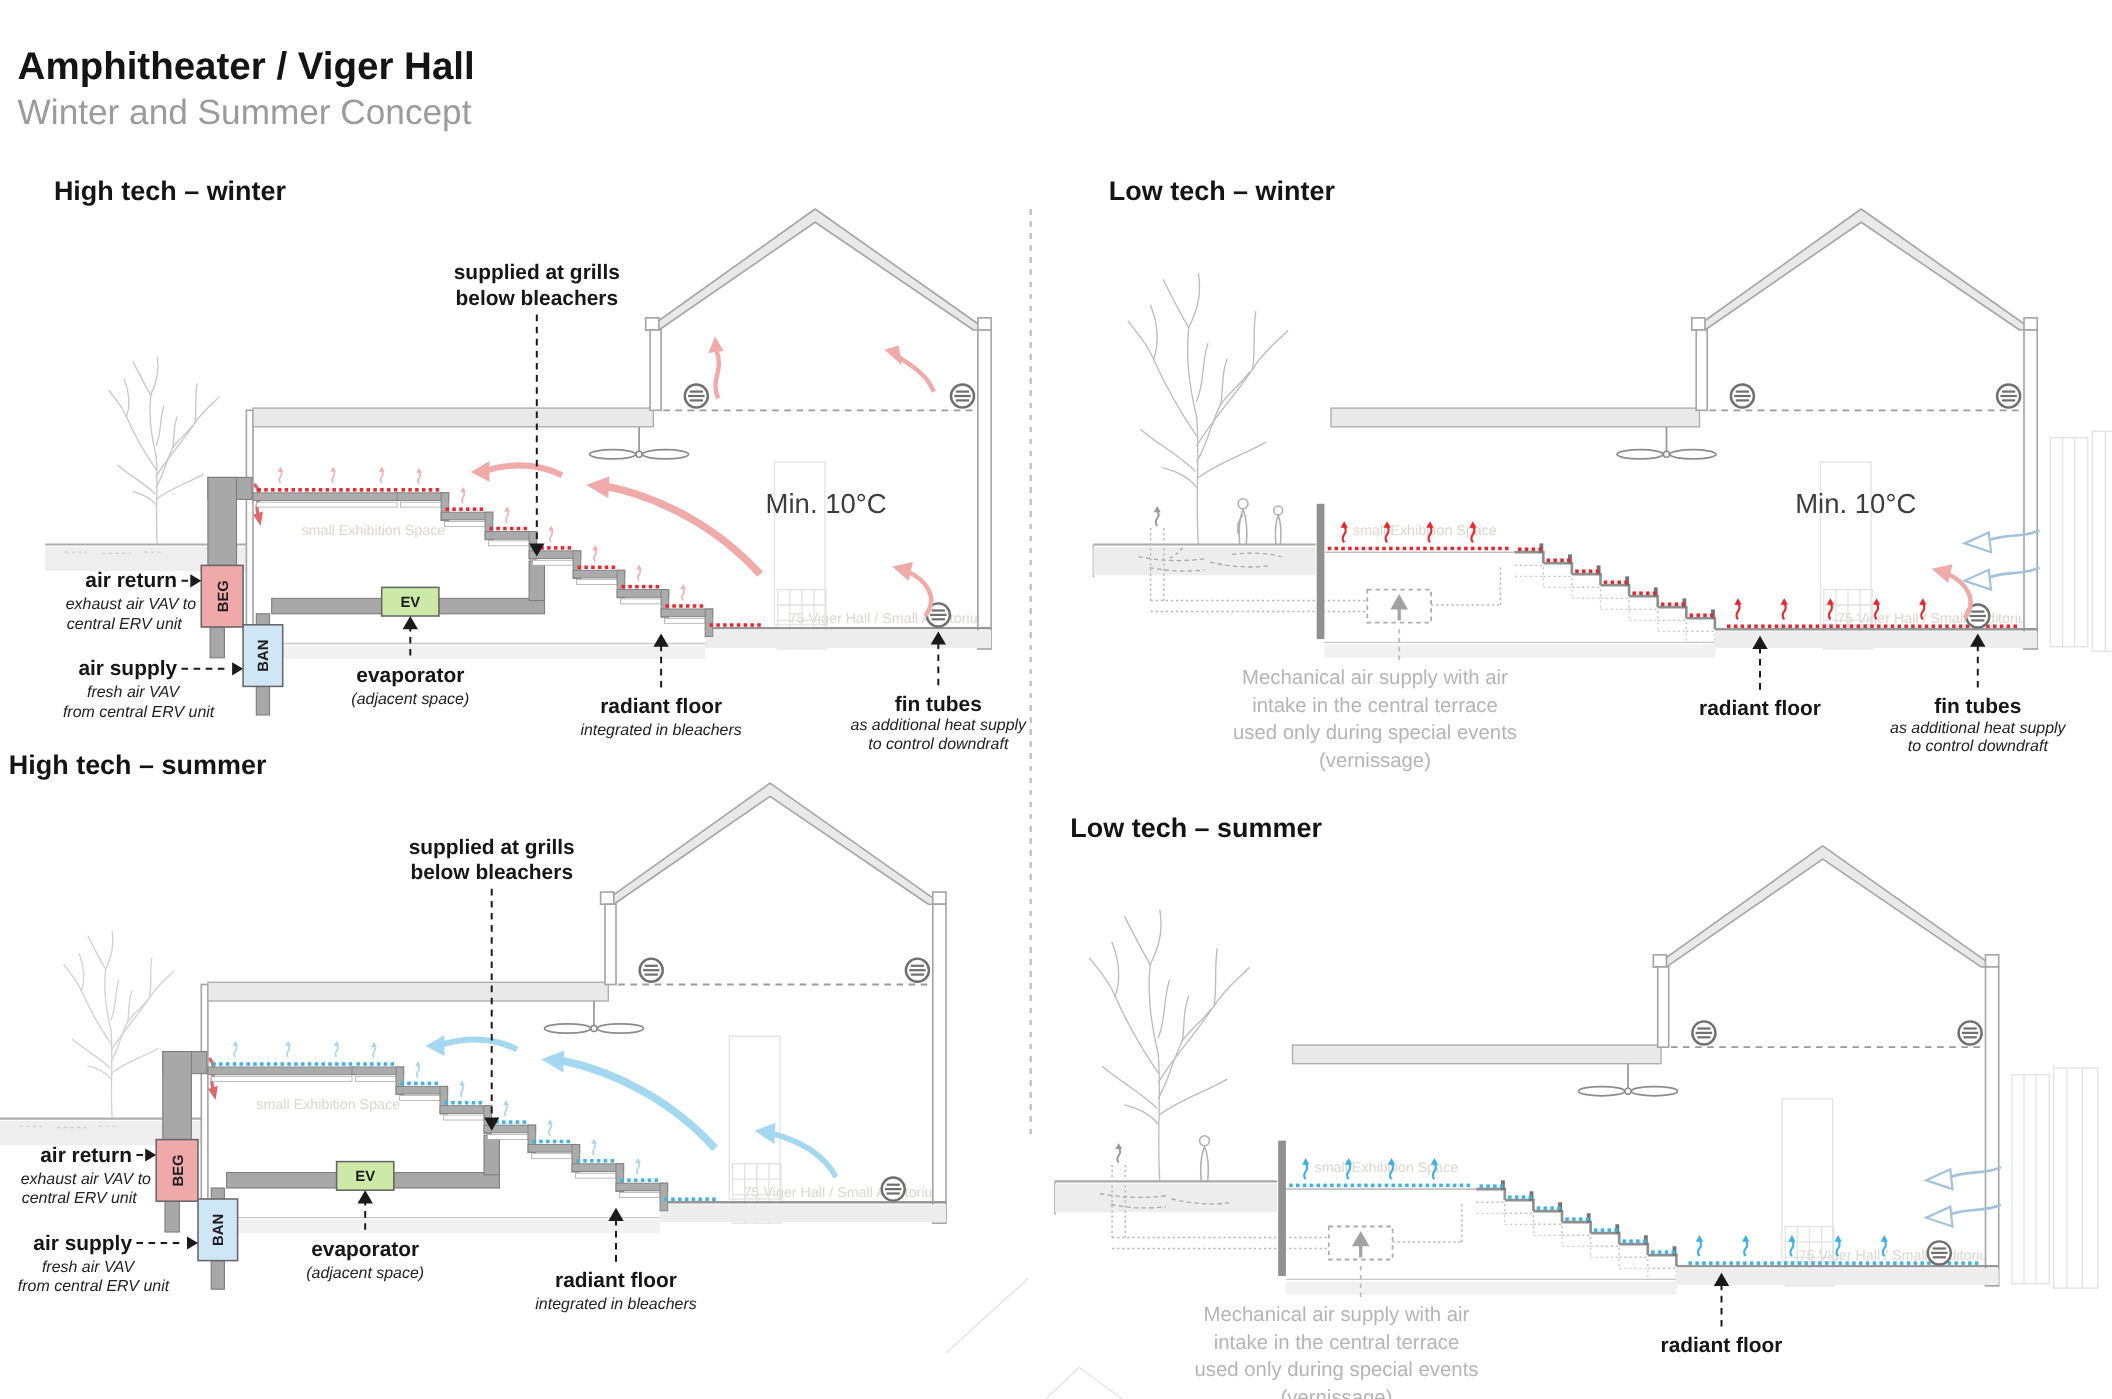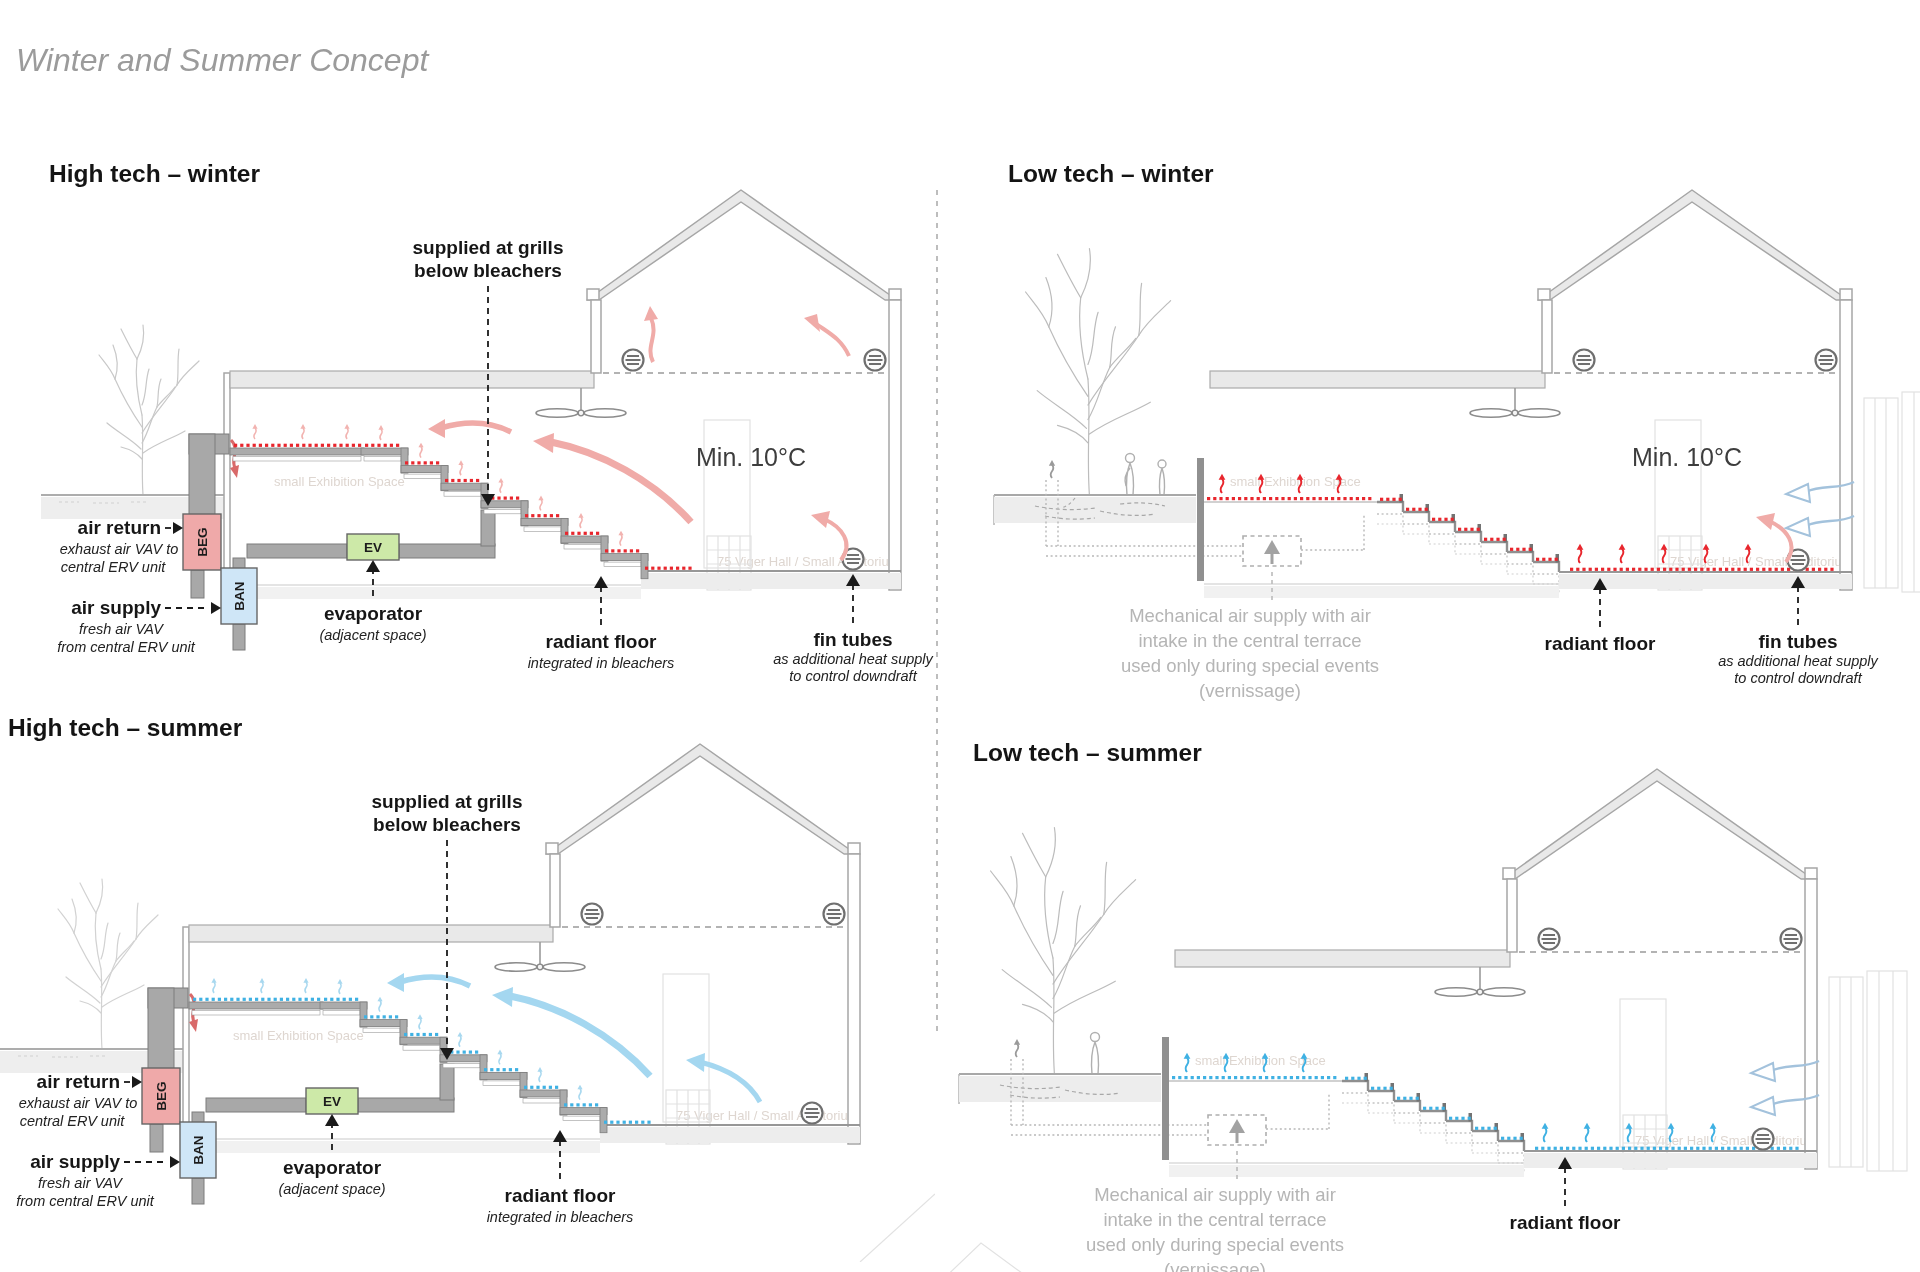--- a/index.html
+++ b/index.html
@@ -1,24 +1,24 @@
 <!DOCTYPE html>
 <html><head>
 <meta charset="utf-8">
 <style>
   html,body{margin:0;padding:0;background:#fff;}
   body{width:1920px;height:1272px;position:relative;overflow:hidden;
        font-family:"Liberation Sans", sans-serif;}
   .page-header{position:absolute;left:16px;top:40px;}
   .page-title{font-size:35px;font-weight:bold;color:#141414;line-height:1.2;}
-  .page-subtitle{font-size:32px;color:#9b9b9b;line-height:1.25;font-style:italic;}
+  .page-subtitle{font-size:32px;color:#9b9b9b;line-height:1.25;}
   .quad{position:absolute;}
   .q1{left:0;top:148px;width:935px;height:560px;margin-left:41px;}
   .q2{left:980px;top:148px;width:975px;height:560px;}
-  .q3{left:0;top:702px;width:935px;height:560px;}
+  .q3{left:0;top:670px;width:935px;height:560px;}
   .q4{left:945px;top:727px;width:975px;height:560px;}
   .divider{position:absolute;left:936px;top:190px;width:2px;height:845px;
     background:repeating-linear-gradient(to bottom,#bdbdbd 0 5px,transparent 5px 11px);}
   svg{display:block;}
   svg text{font-family:"Liberation Sans", sans-serif;}
   .t-head{font-size:24.5px;font-weight:bold;fill:#141414;}
   .t-lbl{font-size:19px;font-weight:bold;fill:#161616;}
   .t-sub{font-size:14.5px;font-style:italic;fill:#222;}
   .t-min{font-size:25px;fill:#3d3d3d;}
   .t-note{font-size:18.5px;fill:#b5b5b5;}
@@ -27,20 +27,21 @@
   .ldr{stroke:#1a1a1a;stroke-width:1.8;stroke-dasharray:6 5;fill:none;}
   .duct{fill:#a8a8a8;stroke:#7d7d7d;stroke-width:1;}
   .wall{fill:#ffffff;stroke:#a6a6a6;stroke-width:1.5;}
   .slab{fill:#e9e9e9;stroke:#ababab;stroke-width:1.2;}
   .faint{stroke:#e2e2e2;fill:none;stroke-width:1.2;}
 </style>
 </head>
 <body>
 
 <div class="page-header">
+  <div class="page-title">Amphitheater / Viger Hall</div>
   <div class="page-subtitle">Winter and Summer Concept</div>
 </div>
 
 <div class="divider"></div>
 
 <div class="quad q1">
 <svg width="935" height="560" viewBox="0 0 935 560">
   <text class="t-head" x="8" y="34">High tech – winter</text>
   <text class="t-bg" x="233" y="338">small Exhibition Space</text>
   <text class="t-bg" x="676" y="418">75 Viger Hall / Small Auditorium</text>

